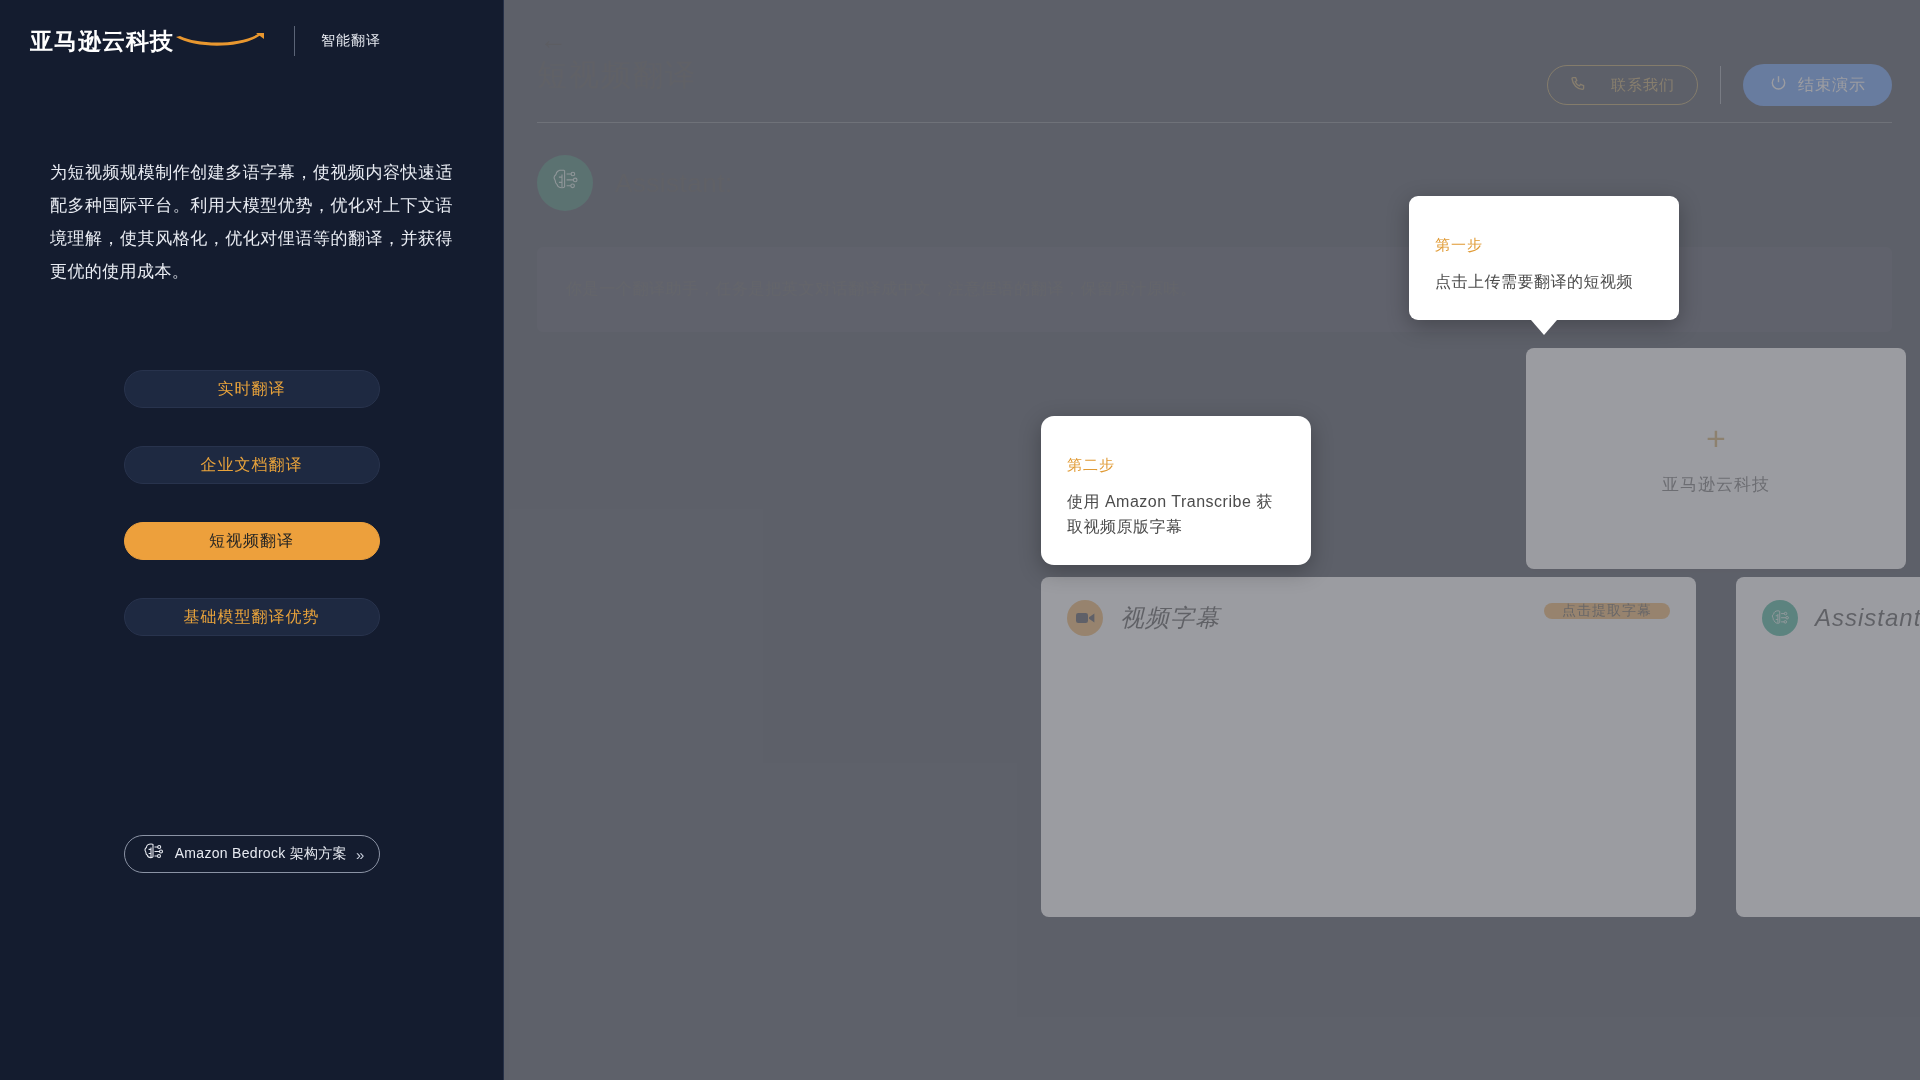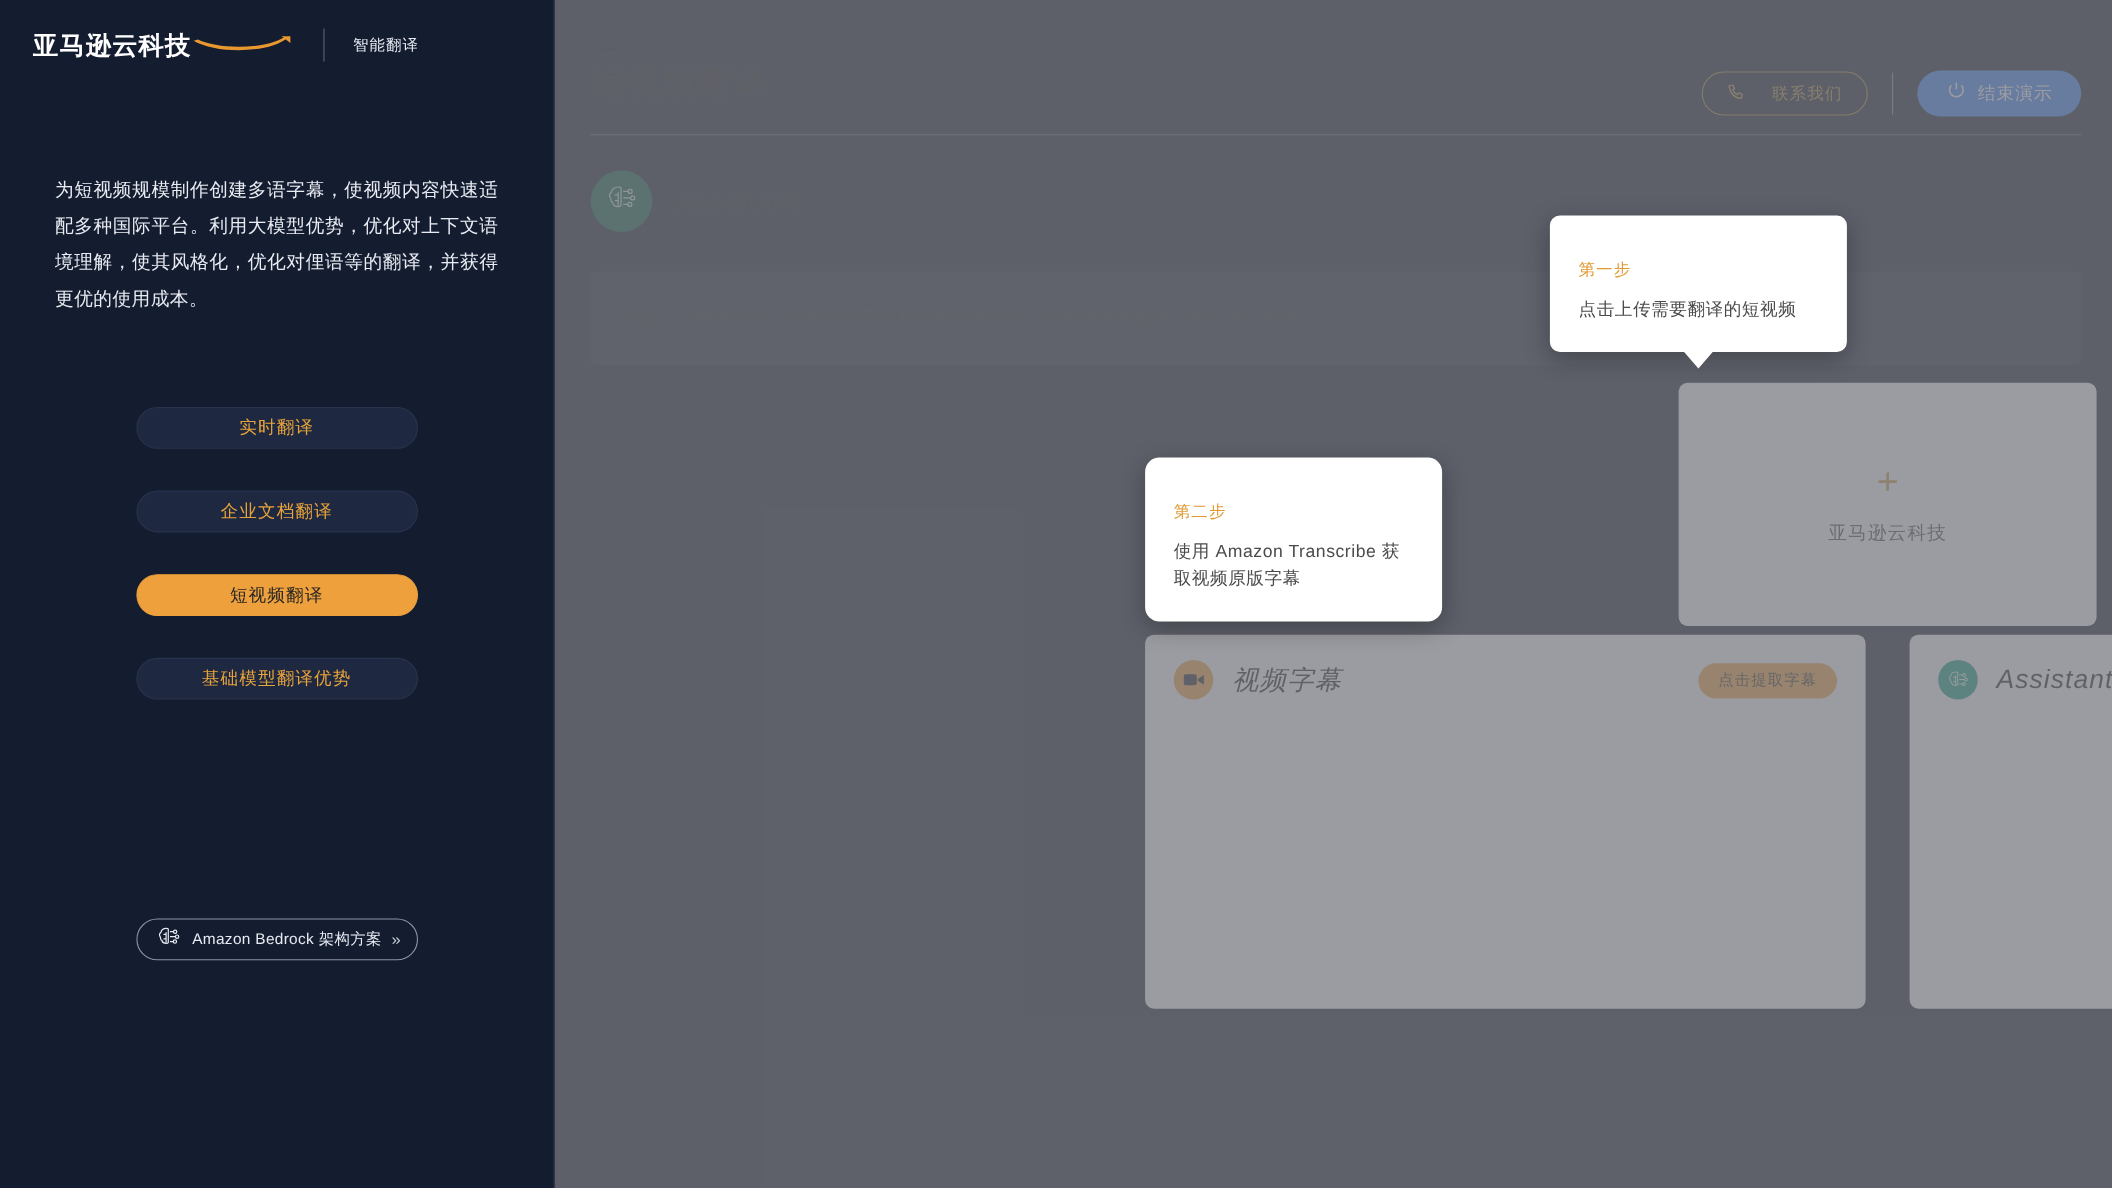--- a/index.html
+++ b/index.html
@@ -128,21 +128,21 @@
     width: 655px; height: 340px; position: relative;
   }
   .panel.wide { width: 654px; }
   .panel-head { display: flex; align-items: center; padding: 23px 0 0 26px; font-style: italic; }
   .panel-ico { width: 36px; height: 36px; border-radius: 50%; display: flex; align-items: center; justify-content: center; }
   .ico-orange { background: #eda03c; }
   .ico-green { background: #0f9e7c; }
   .panel-title { margin-left: 17px; font-size: 24px; color: #1d1d1d; font-weight: 300; letter-spacing: 1px; }
   .panel-btn {
     position: absolute; right: 26px; top: 26px;
-    height: 32px; padding: 0 18px; border-radius: 16px;
+    height: 16px; padding: 0 18px; border-radius: 16px;
     background: #eda03c; color: #3a3024;
     display: flex; align-items: center; justify-content: center;
     font-size: 14px; letter-spacing: 1px; cursor: pointer;
   }
 
   
   .dim {
     position: absolute; inset: 0;
     background: rgba(120,122,128,.74);
     pointer-events: none;

